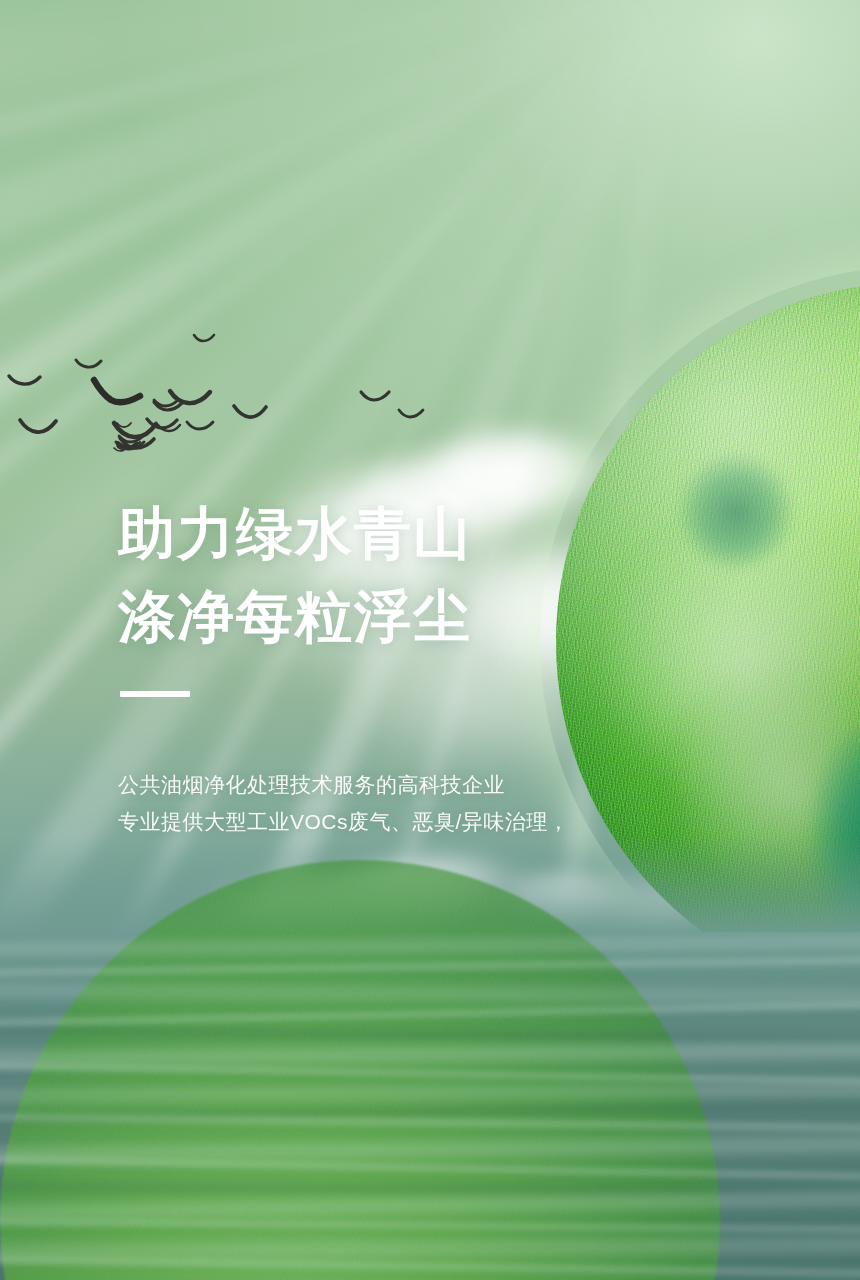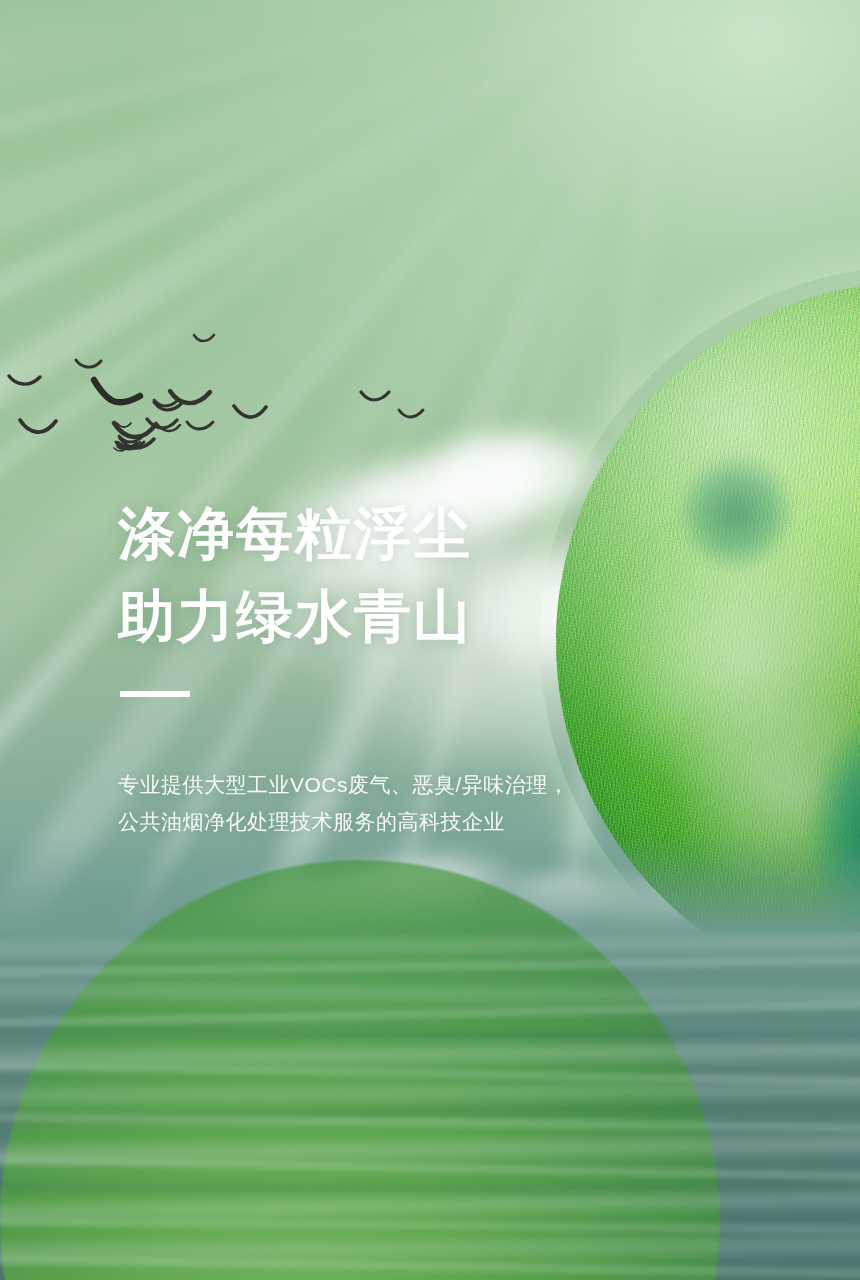--- a/index.html
+++ b/index.html
@@ -407,24 +407,24 @@
       <div class="rip" style="top:232px; height:8px;  transform: rotate(1.1deg);  opacity:.62;"></div>
       <div class="rip dark" style="top:248px; height:18px; transform: rotate(0.3deg); opacity:.42;"></div>
       <div class="rip b" style="top:264px; height:20px; transform: rotate(-1.0deg); opacity:.48;"></div>
       <div class="rip" style="top:290px; height:7px;  transform: rotate(0.5deg);  opacity:.60;"></div>
       <div class="rip b" style="top:306px; height:22px; transform: rotate(-0.5deg); opacity:.40;"></div>
       <div class="rip" style="top:330px; height:9px;  transform: rotate(0.9deg);  opacity:.55;"></div>
     </div>
   </div>
 
   <div class="headline">
+    <span class="hl">助力绿水青山</span>
     <span class="hl">涤净每粒浮尘</span>
-    <span class="hl">助力绿水青山</span>
   </div>
 
   <div class="divider"></div>
 
   <div class="subtitle">
+    <span class="sl">公共油烟净化处理技术服务的高科技企业</span>
     <span class="sl">专业提供大型工业VOCs废气、恶臭/异味治理，</span>
-    <span class="sl">公共油烟净化处理技术服务的高科技企业</span>
   </div>
 
 </div>
 
 </body></html>

